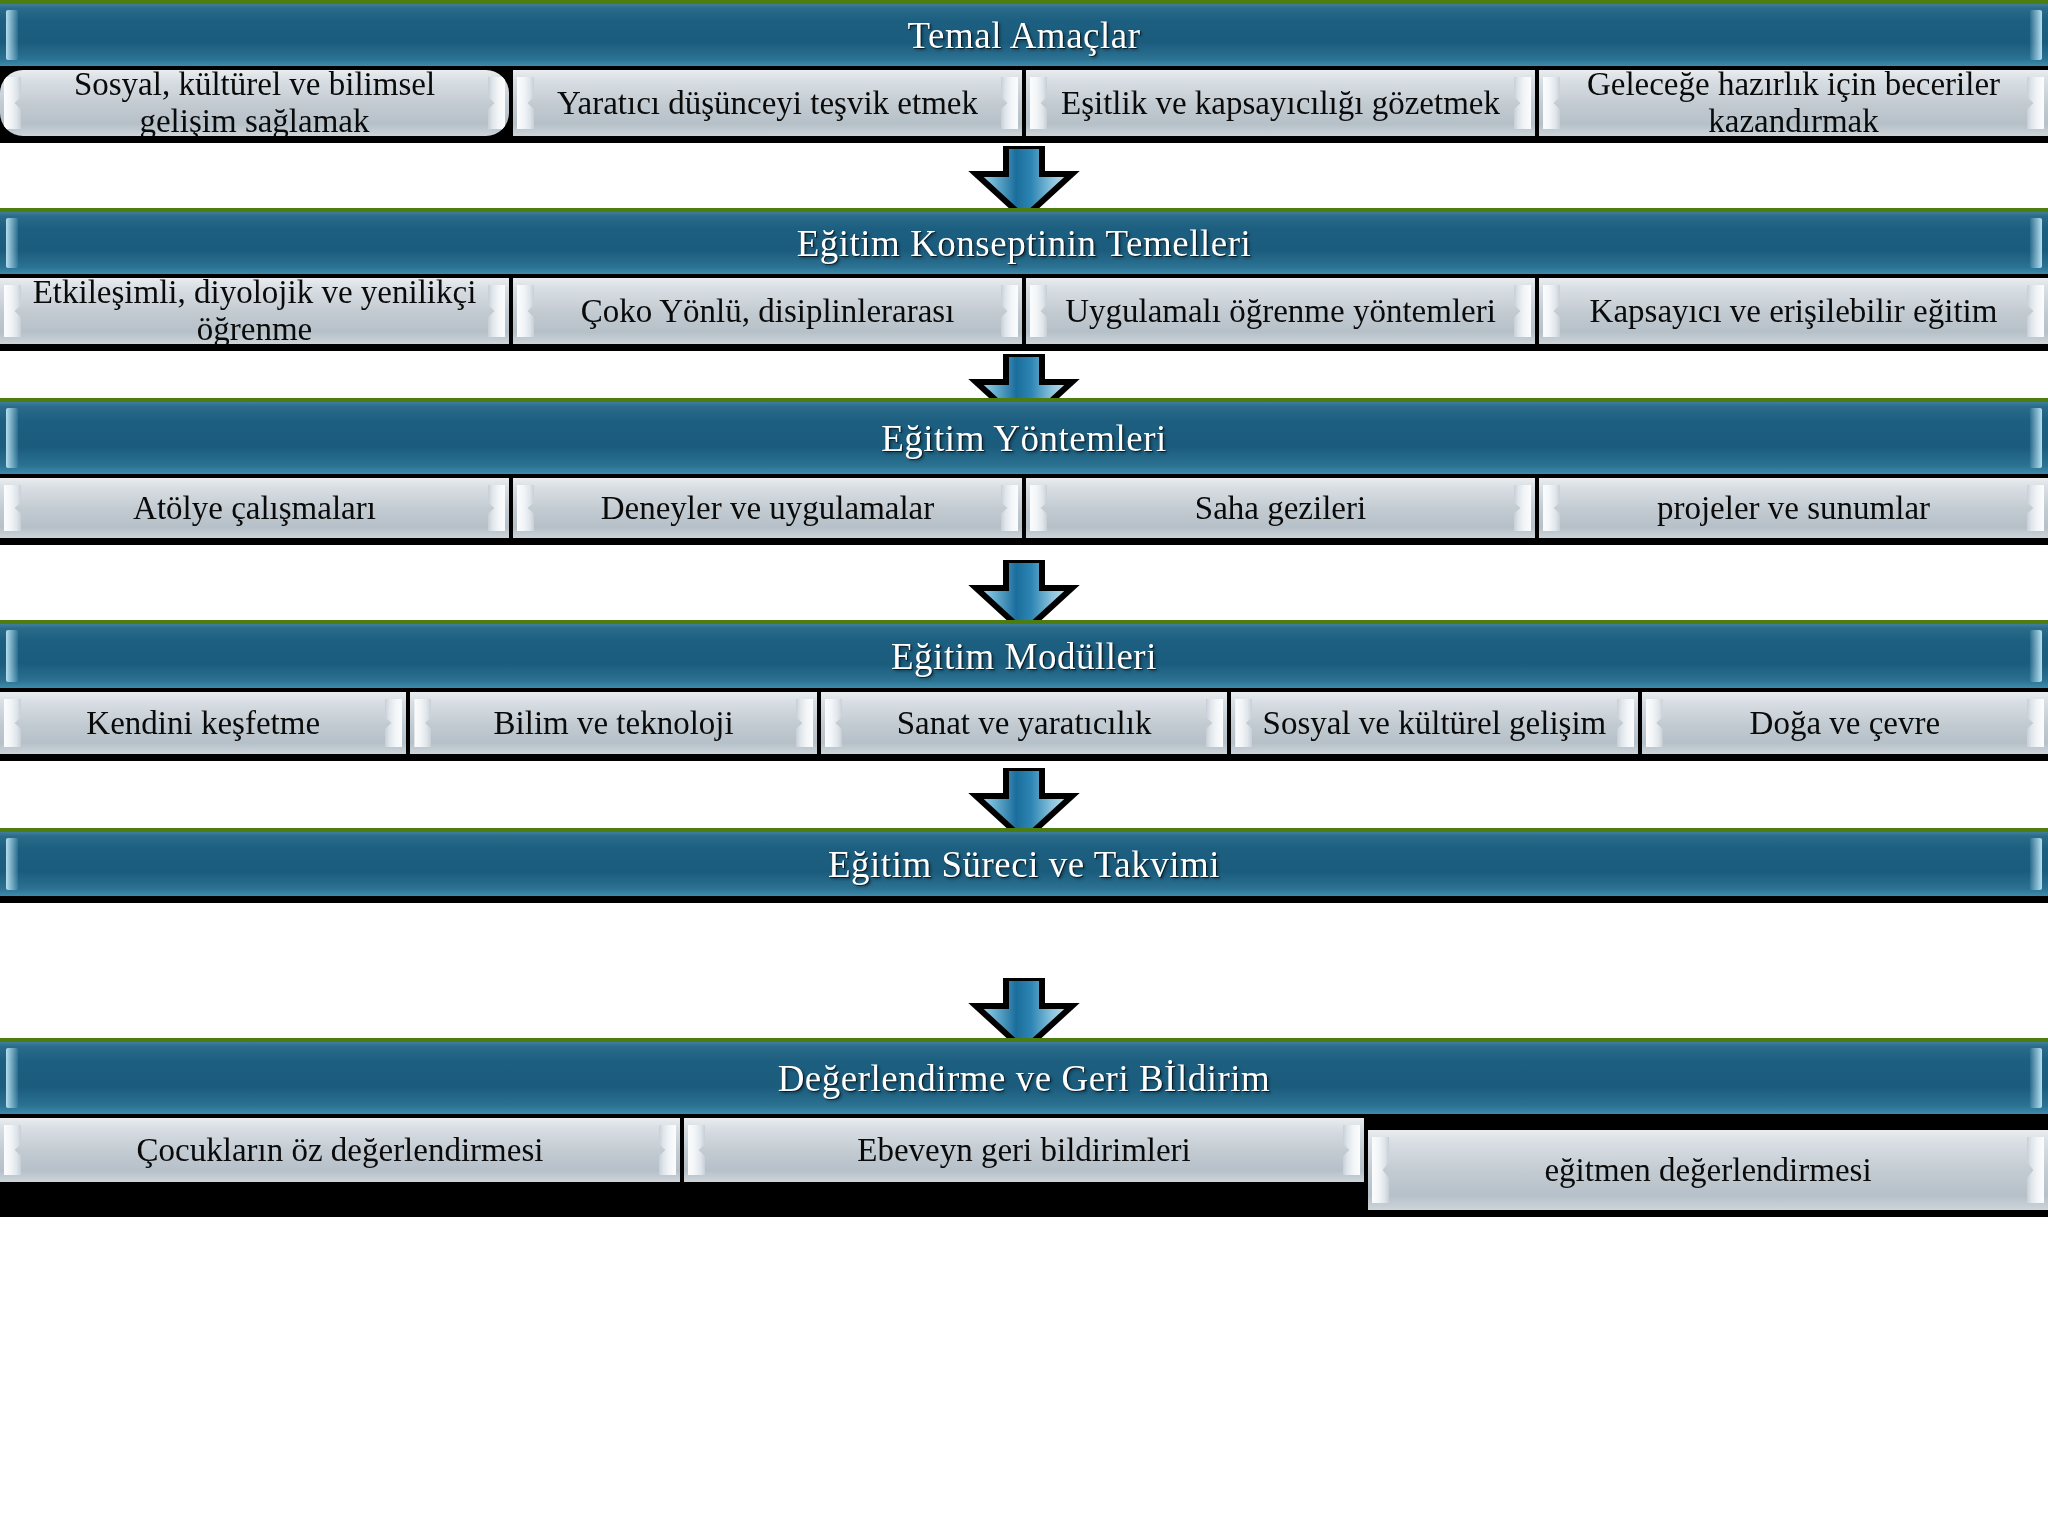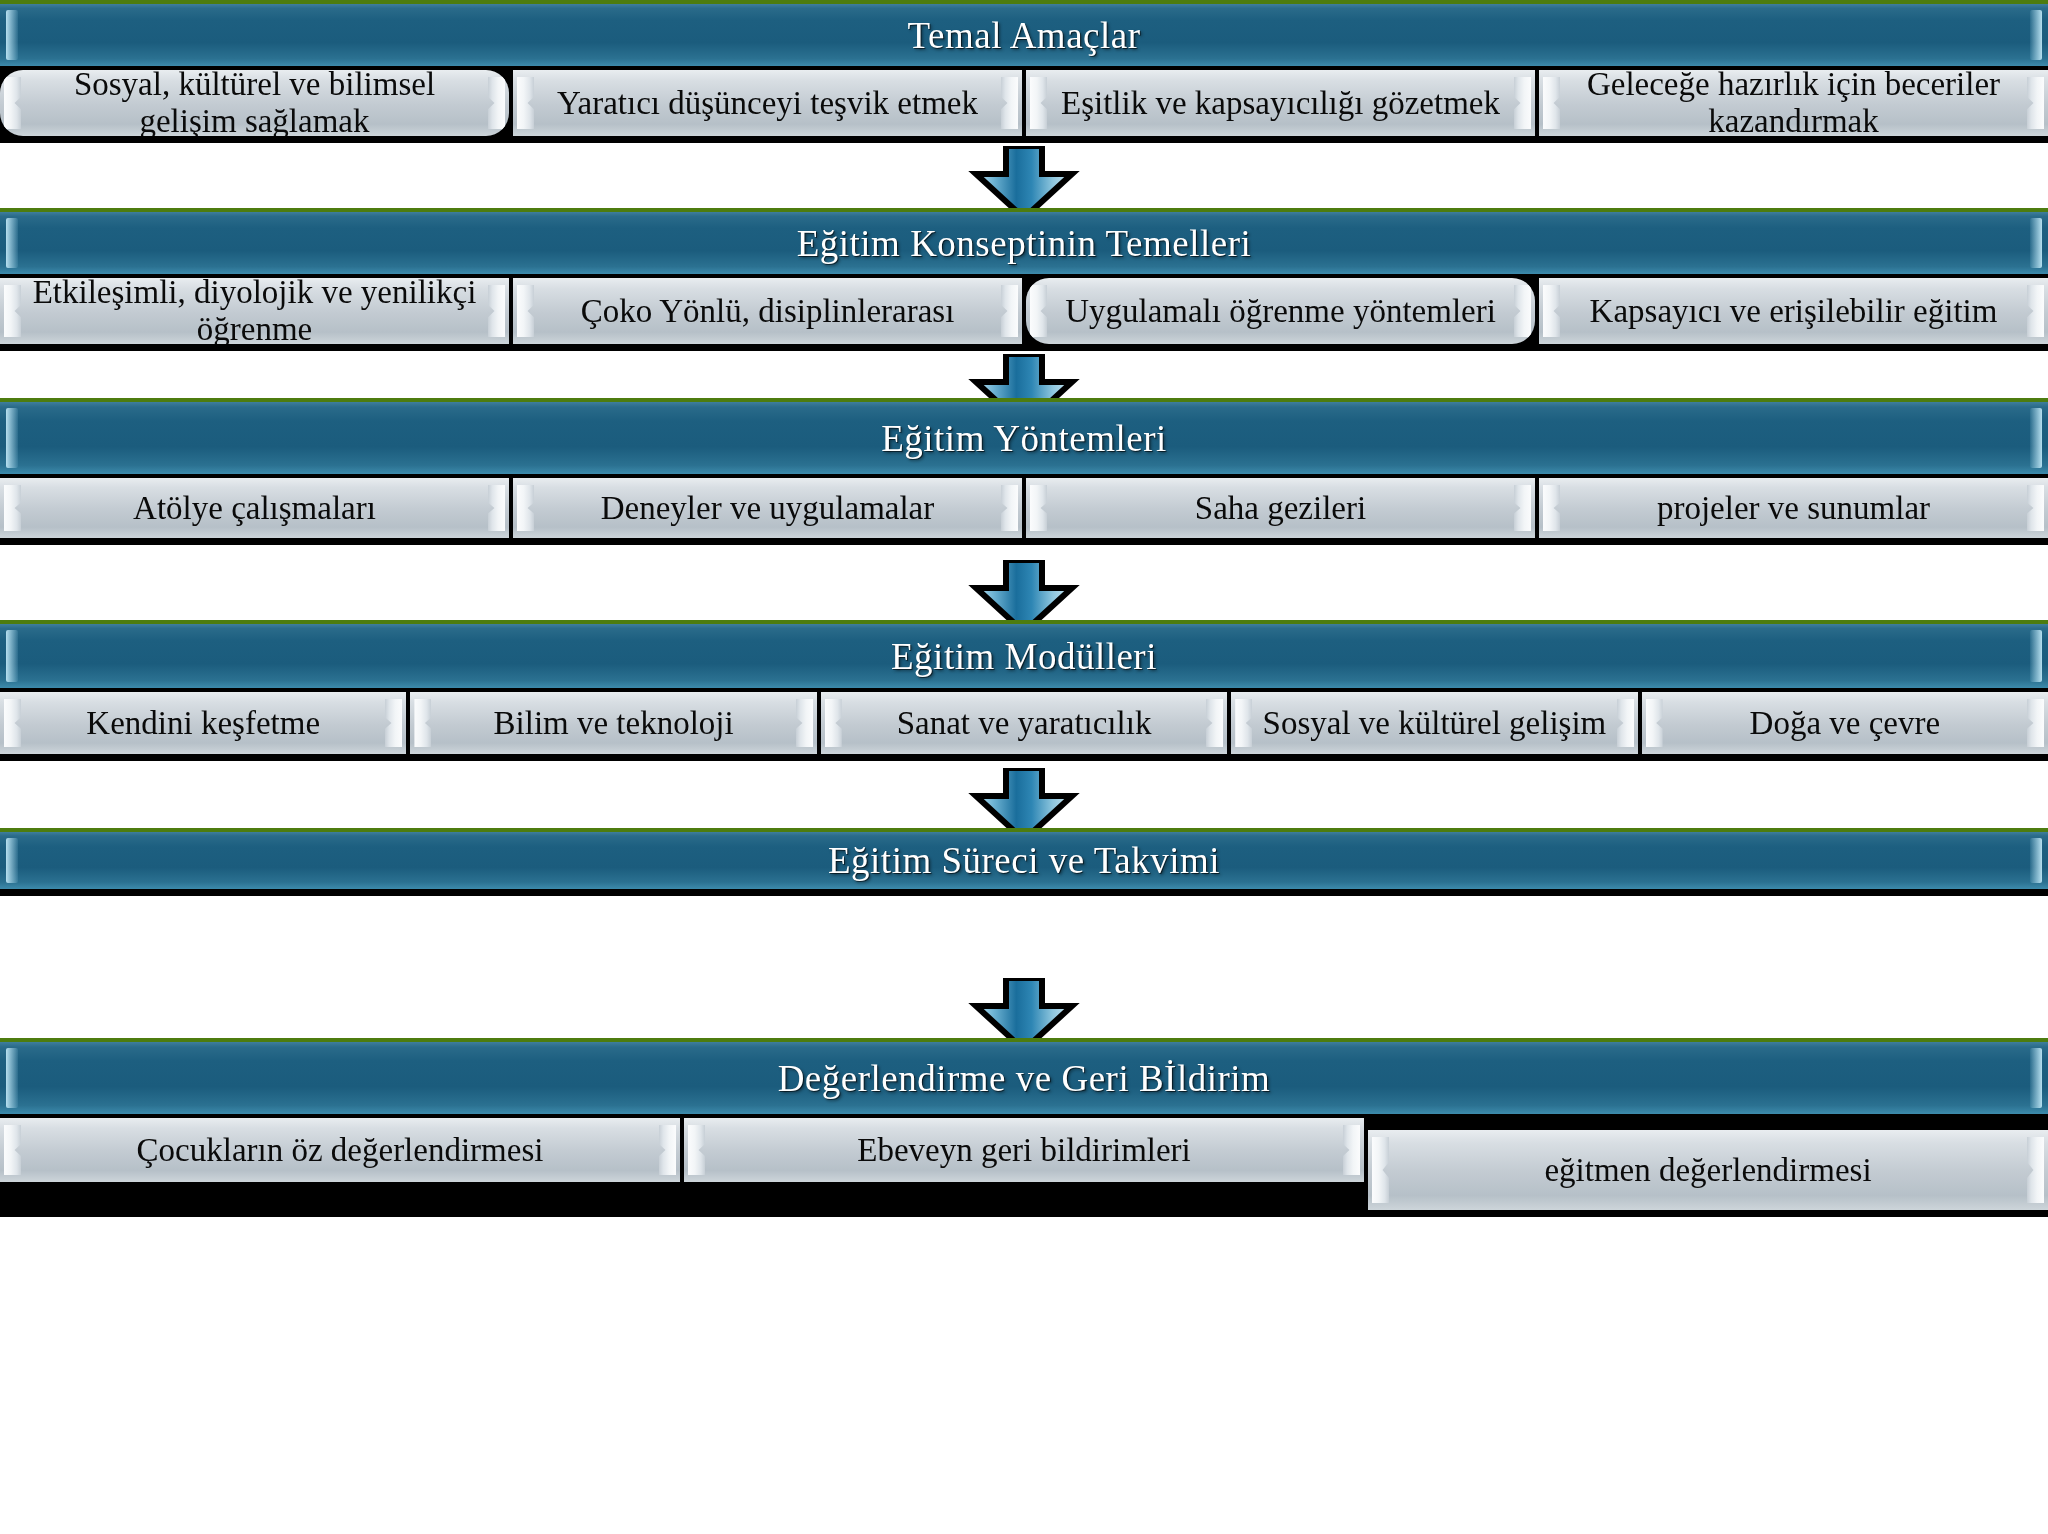--- a/index.html
+++ b/index.html
@@ -168,21 +168,21 @@
     <div class="hdr" style="height:62px;">
       <span class="hdr-txt">Eğitim Konseptinin Temelleri</span>
     </div>
     <div class="subrow">
       <div class="sub" style="height: 66px;">
         <span class="sub-txt">Etkileşimli, diyolojik ve yenilikçi öğrenme</span>
       </div>
       <div class="sub" style="height: 66px;">
         <span class="sub-txt">Çoko Yönlü, disiplinlerarası</span>
       </div>
-      <div class="sub" style="height: 66px; border-radius: 23px;">
+      <div class="sub" style="height: 66px;">
         <span class="sub-txt">Uygulamalı öğrenme yöntemleri</span>
       </div>
       <div class="sub" style="height: 66px;">
         <span class="sub-txt">Kapsayıcı ve erişilebilir eğitim</span>
       </div>
     </div>
   </div>
 
   <div class="arrow" style="top:354px;">
     <svg viewBox="0 0 112 72" width="112" height="72" xmlns="http://www.w3.org/2000/svg">
@@ -239,21 +239,21 @@
     </div>
   </div>
 
   <div class="arrow" style="top:768px;">
     <svg viewBox="0 0 112 72" width="112" height="72" xmlns="http://www.w3.org/2000/svg">
       <path d="M38,0 L74,0 L74,28 L104,28 L56,72 L8,28 L38,28 Z" fill="url(#ag)" stroke="#000000" stroke-width="6" stroke-linejoin="miter"></path>
     </svg>
   </div>
 
   <div class="group" style="top:828px;">
-    <div class="hdr" style="height:57px;">
+    <div class="hdr" style="height:64px;">
       <span class="hdr-txt">Eğitim Süreci ve Takvimi</span>
     </div>
   </div>
 
   <div class="arrow" style="top:978px;">
     <svg viewBox="0 0 112 72" width="112" height="72" xmlns="http://www.w3.org/2000/svg">
       <path d="M38,0 L74,0 L74,28 L104,28 L56,72 L8,28 L38,28 Z" fill="url(#ag)" stroke="#000000" stroke-width="6" stroke-linejoin="miter"></path>
     </svg>
   </div>
 

